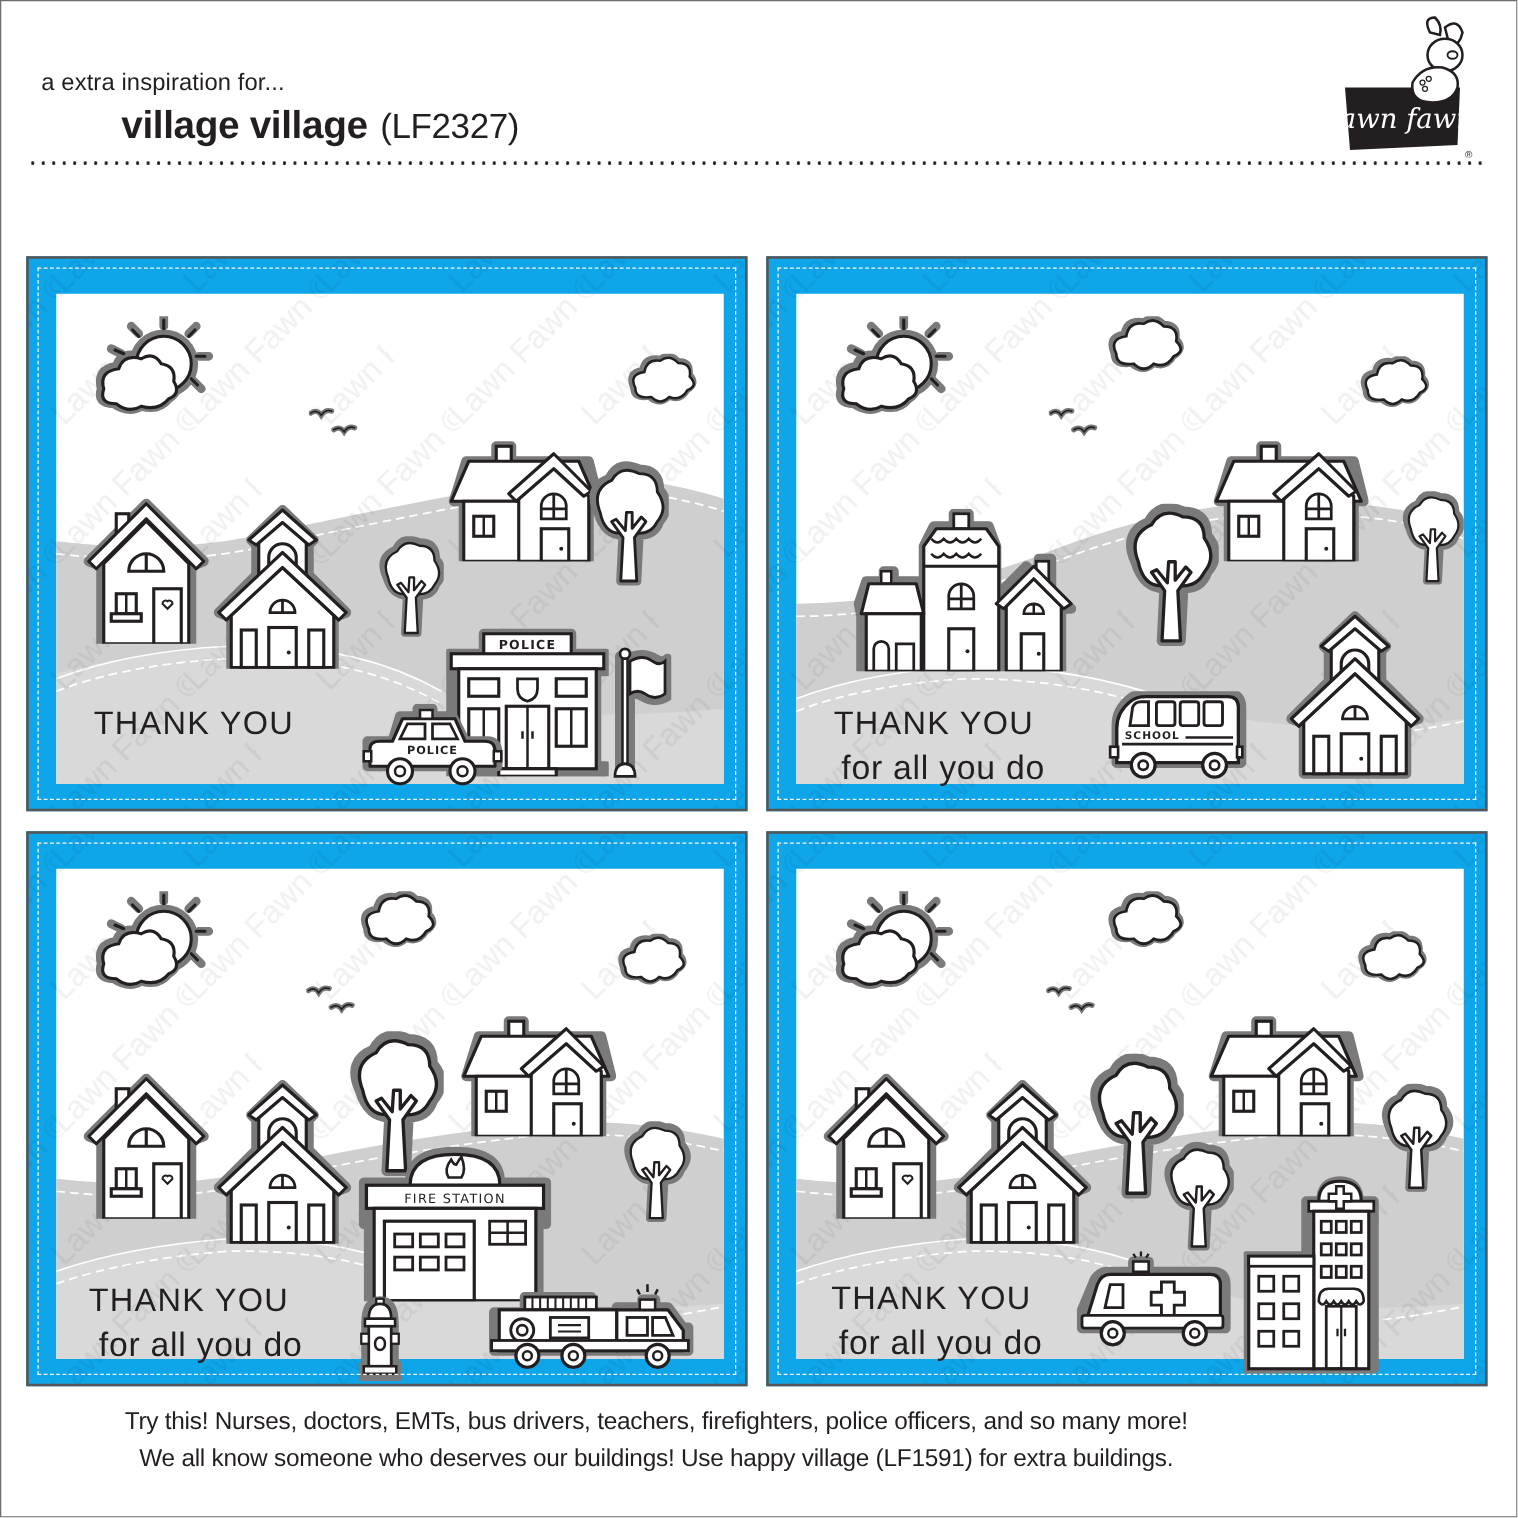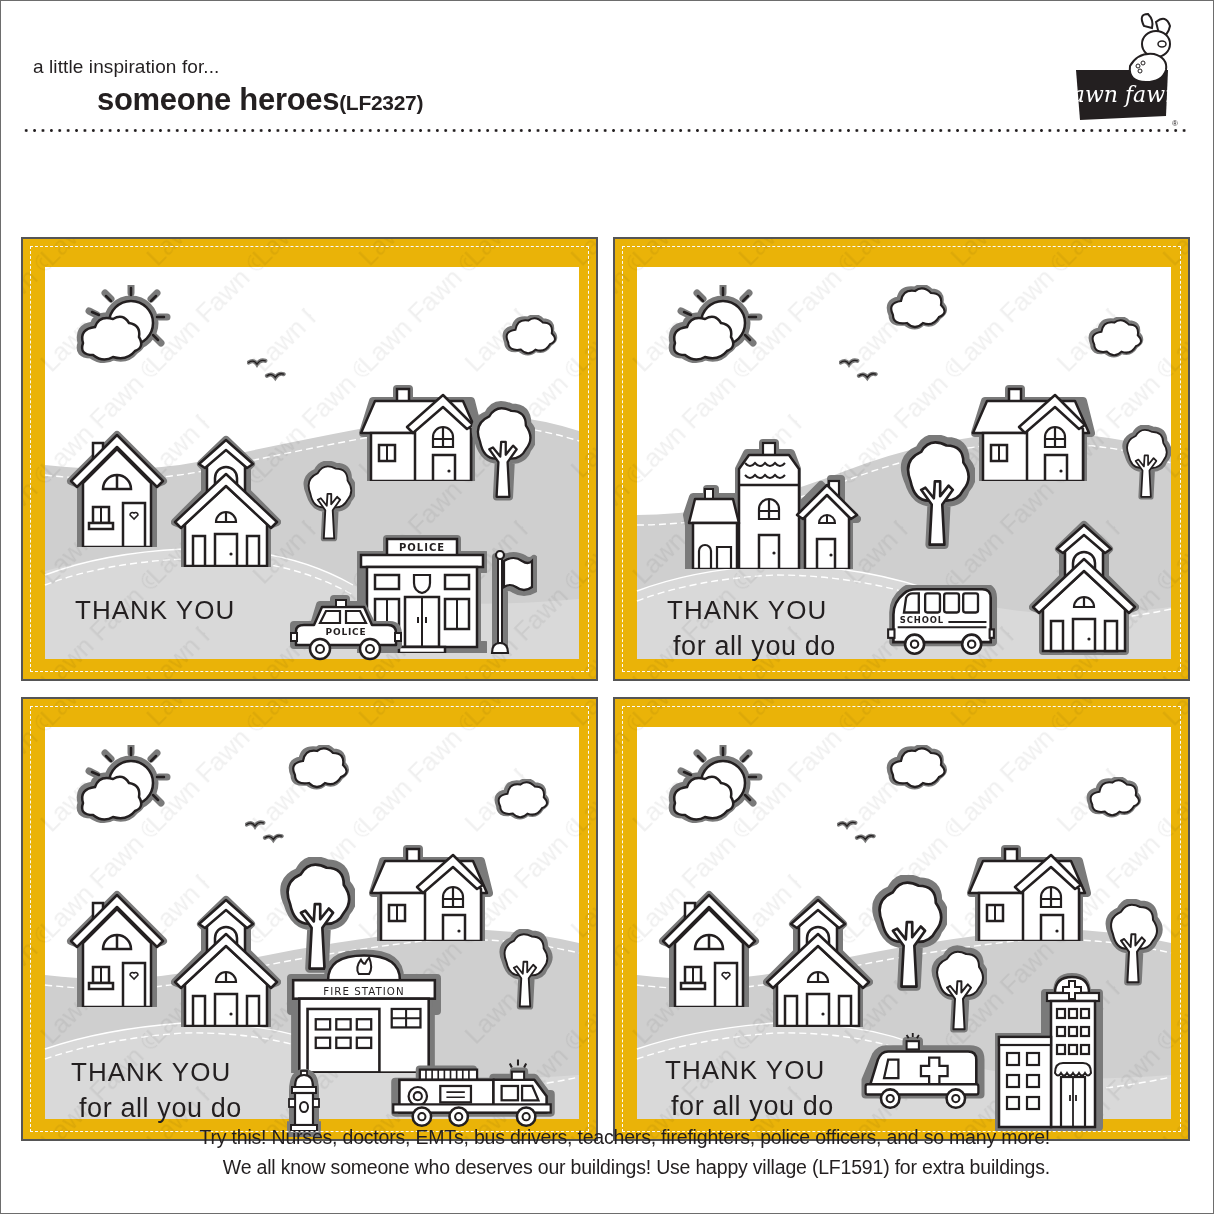--- a/index.html
+++ b/index.html
@@ -1,39 +1,39 @@
 <!DOCTYPE html>
 <html><head>
 <meta charset="utf-8">
 <style>
   html,body{margin:0;padding:0;background:#fff;}
   body{width:1214px;height:1214px;position:relative;overflow:hidden;font-family:"Liberation Sans",sans-serif;color:#231f20;}
   .frame{position:absolute;left:0;top:0;width:1212px;height:1212px;border:1px solid #6d6d6d;}
   .intro{position:absolute;left:33px;top:56px;font-size:19px;letter-spacing:0.1px;}
   .title{position:absolute;left:97px;top:82px;font-size:31px;font-weight:bold;letter-spacing:-0.3px;}
-  .title .code{font-size:21px;font-weight:bold;}
+  .title .code{font-size:28px;margin-left:10px;font-weight:normal;}
   .dotline{position:absolute;left:22px;right:26px;top:129px;height:3px;
     background-image:radial-gradient(circle,#231f20 1.2px,transparent 1.6px);background-size:8.4px 3px;background-repeat:repeat-x;}
   .logo{position:absolute;left:1036px;top:8px;width:156px;height:128px;}
-  .panel{position:absolute;width:577px;height:444px;background:#eab308;border:2px solid #555;box-sizing:border-box;overflow:hidden;margin-top:32px;}
+  .panel{position:absolute;width:577px;height:444px;background:#0ea5e9;border:2px solid #555;box-sizing:border-box;overflow:hidden;}
   .panel .stitch{position:absolute;left:7px;top:7px;right:7px;bottom:7px;border:1.5px dashed #fafafa;}
   .panel svg.scene{position:absolute;left:0;top:0;}
   .thank{position:absolute;font-size:26px;letter-spacing:1px;color:#231f20;}
   .sub{position:absolute;font-size:27px;letter-spacing:0.6px;color:#231f20;}
-  .footer{position:absolute;left:0;width:1050px;text-align:right;font-size:19.5px;letter-spacing:-0.2px;}
+  .footer{position:absolute;left:0;width:1050px;text-align:center;font-size:19.5px;letter-spacing:-0.2px;}
   .footer b{font-weight:normal;}
 </style>
 </head>
 <body>
 
 <div class="frame"></div>
 
-<div class="intro">a little inspiration for...</div>
+<div class="intro">a extra inspiration for...</div>
 <div class="title">
-  <span>someone heroes</span><span class="code">(LF2327)</span>
+  <span>village village</span><span class="code">(LF2327)</span>
 </div>
 <div class="dotline"></div>
 
 <svg class="logo" viewBox="0 0 156 128">
   <g>
     <path d="M40 62 L132 62 L130 108 L44 112 Z" fill="#231f20"></path>
     <path d="M120 14 q10 -8 14 4 q-2 10 -10 12 z" fill="#fff" stroke="#231f20" stroke-width="2"></path>
     <path d="M108 18 q-6 -12 4 -12 q6 6 4 14 z" fill="#fff" stroke="#231f20" stroke-width="2"></path>
     <ellipse cx="120" cy="36" rx="14" ry="13" fill="#fff" stroke="#231f20" stroke-width="2"></ellipse>
     <path d="M94 58 q8 -14 24 -12 q14 4 12 16 q-4 12 -20 12 q-18 0 -16 -16z" fill="#fff" stroke="#231f20" stroke-width="2"></path>

